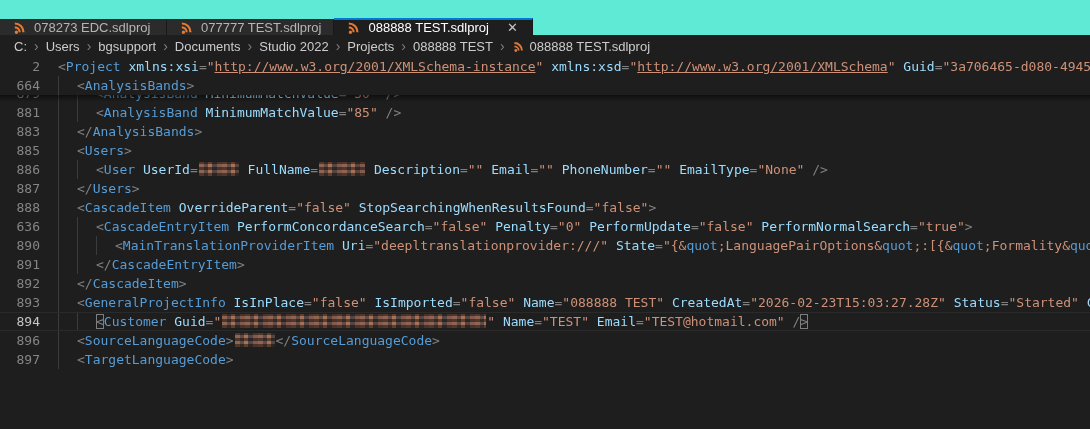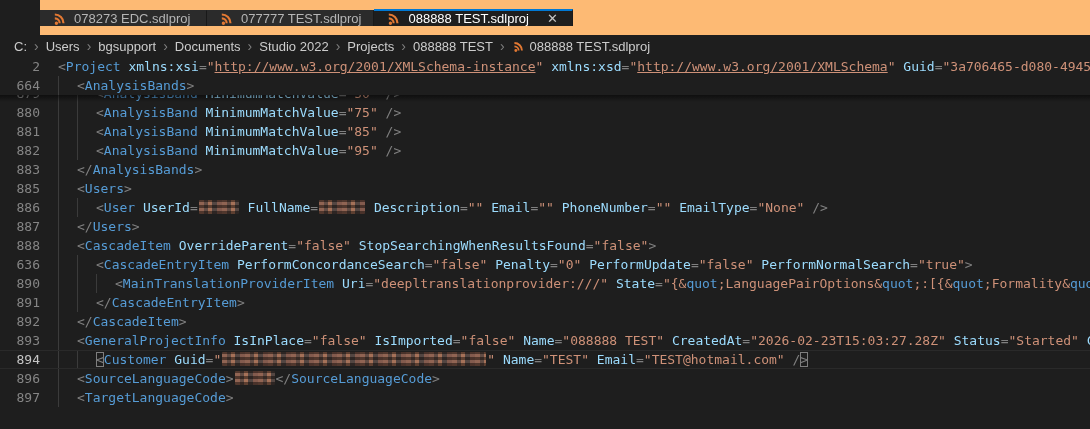--- a/index.html
+++ b/index.html
@@ -2,21 +2,21 @@
 <html><head>
 <meta charset="utf-8">
 <style>
   html,body{margin:0;padding:0;background:#101010;}
   .window{
     position:relative;width:1090px;height:429px;overflow:hidden;
     background:#1e1e1e;font-family:"Liberation Sans",sans-serif;
   }
   
   .tabbar{
-    height:35px;background:#fdba74;display:flex;align-items:center;overflow:hidden;margin-left:40px;
+    height:35px;background:#5eead4;display:flex;align-items:flex-end;overflow:hidden;
   }
   .tab{
     box-sizing:border-box;min-width:167px;display:flex;align-items:center;
     padding:0 12px;gap:7px;background:#2b2b2b;border-right:1px solid #191919;
     border-top:1px solid transparent;color:#b5b5b5;font-size:13px;cursor:pointer;
     white-space:nowrap;
   }
   .tab.active{
     background:#1e1e1e;color:#ffffff;border-top:2px solid #0078d4;border-right:1px solid #191919;
   }
@@ -121,30 +121,22 @@
         <span>088888 TEST.sdlproj</span>
       </span>
     </div>
   <div class="editor">
     <div class="lines" id="lines">
         <div class="row">
           <span class="num">879</span>
           <span class="code"><span class="ind"></span><span class="ind"></span><span class="tk-p">&lt;</span><span class="tk-tag">AnalysisBand</span><span class="tk-txt"> </span><span class="tk-attr">MinimumMatchValue</span><span class="tk-p">=</span><span class="tk-str">"50"</span><span class="tk-txt"> </span><span class="tk-p">/&gt;</span></span>
         </div>
         <div class="row">
-          <span class="num">880</span>
-          <span class="code"><span class="ind"></span><span class="ind"></span><span class="tk-p">&lt;</span><span class="tk-tag">AnalysisBand</span><span class="tk-txt"> </span><span class="tk-attr">MinimumMatchValue</span><span class="tk-p">=</span><span class="tk-str">"75"</span><span class="tk-txt"> </span><span class="tk-p">/&gt;</span></span>
-        </div>
-        <div class="row">
           <span class="num">881</span>
           <span class="code"><span class="ind"></span><span class="ind"></span><span class="tk-p">&lt;</span><span class="tk-tag">AnalysisBand</span><span class="tk-txt"> </span><span class="tk-attr">MinimumMatchValue</span><span class="tk-p">=</span><span class="tk-str">"85"</span><span class="tk-txt"> </span><span class="tk-p">/&gt;</span></span>
-        </div>
-        <div class="row">
-          <span class="num">882</span>
-          <span class="code"><span class="ind"></span><span class="ind"></span><span class="tk-p">&lt;</span><span class="tk-tag">AnalysisBand</span><span class="tk-txt"> </span><span class="tk-attr">MinimumMatchValue</span><span class="tk-p">=</span><span class="tk-str">"95"</span><span class="tk-txt"> </span><span class="tk-p">/&gt;</span></span>
         </div>
         <div class="row">
           <span class="num">883</span>
           <span class="code"><span class="ind"></span><span class="tk-p">&lt;/</span><span class="tk-tag">AnalysisBands</span><span class="tk-p">&gt;</span></span>
         </div>
         <div class="row">
           <span class="num">885</span>
           <span class="code"><span class="ind"></span><span class="tk-p">&lt;</span><span class="tk-tag">Users</span><span class="tk-p">&gt;</span></span>
         </div>
         <div class="row">

